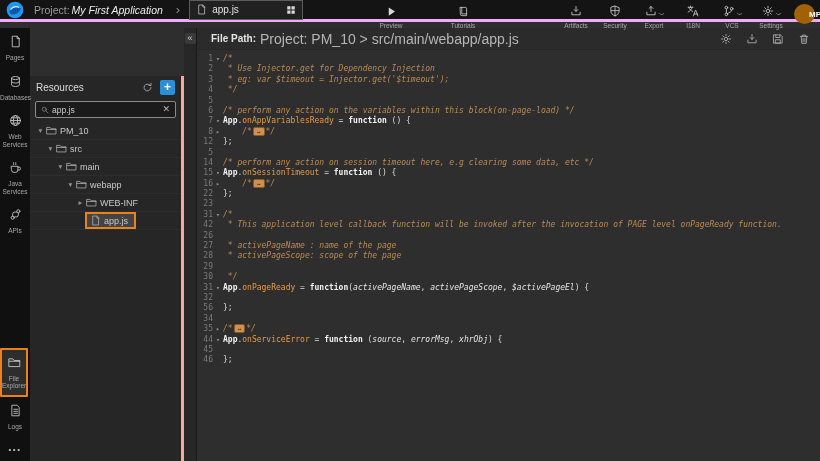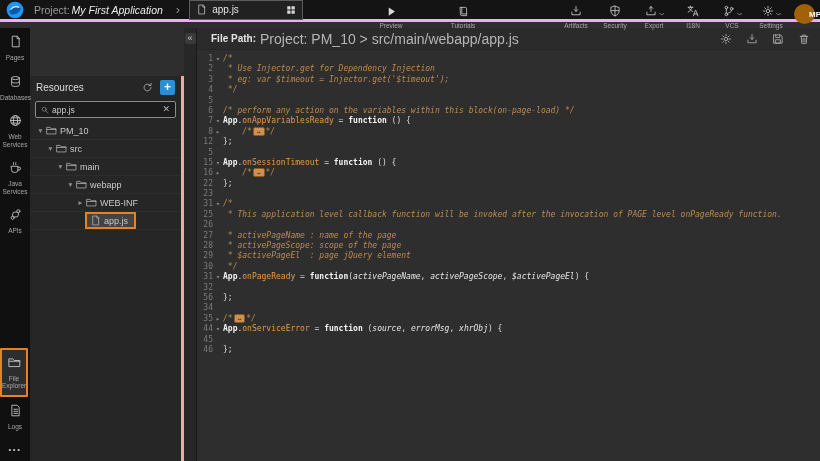--- a/index.html
+++ b/index.html
@@ -360,30 +360,31 @@
       <div class="code-line"><span class="ln">1</span><span class="fold-col">▾</span><span class="code"><span class="tok-c">/*</span></span></div>
       <div class="code-line"><span class="ln">2</span><span class="fold-col"></span><span class="code"><span class="tok-c"> * Use Injector.get for Dependency Injection</span></span></div>
       <div class="code-line"><span class="ln">3</span><span class="fold-col"></span><span class="code"><span class="tok-c"> * eg: var $timeout = Injector.get('$timeout');</span></span></div>
       <div class="code-line"><span class="ln">4</span><span class="fold-col"></span><span class="code"><span class="tok-c"> */</span></span></div>
       <div class="code-line"><span class="ln">5</span><span class="fold-col"></span><span class="code"></span></div>
       <div class="code-line"><span class="ln">6</span><span class="fold-col"></span><span class="code"><span class="tok-c">/* perform any action on the variables within this block(on-page-load) */</span></span></div>
       <div class="code-line"><span class="ln">7</span><span class="fold-col">▾</span><span class="code"><span class="tok-b">App</span><span class="tok-p">.</span><span class="tok-o">onAppVariablesReady</span><span class="tok-p"> = </span><span class="tok-k">function</span><span class="tok-p"> () {</span></span></div>
       <div class="code-line"><span class="ln">8</span><span class="fold-col">▸</span><span class="code"><span class="tok-p">    </span><span class="tok-c">/*</span><span class="fold-widget">↔</span><span class="tok-c">*/</span></span></div>
       <div class="code-line"><span class="ln">12</span><span class="fold-col"></span><span class="code"><span class="tok-p">};</span></span></div>
       <div class="code-line"><span class="ln">5</span><span class="fold-col"></span><span class="code"></span></div>
+      <div class="code-line"><span class="ln">14</span><span class="fold-col"></span><span class="code"><span class="tok-c">/* perform any action on session timeout here, e.g clearing some data, etc */</span></span></div>
       <div class="code-line"><span class="ln">15</span><span class="fold-col">▾</span><span class="code"><span class="tok-b">App</span><span class="tok-p">.</span><span class="tok-o">onSessionTimeout</span><span class="tok-p"> = </span><span class="tok-k">function</span><span class="tok-p"> () {</span></span></div>
       <div class="code-line"><span class="ln">16</span><span class="fold-col">▸</span><span class="code"><span class="tok-p">    </span><span class="tok-c">/*</span><span class="fold-widget">↔</span><span class="tok-c">*/</span></span></div>
       <div class="code-line"><span class="ln">22</span><span class="fold-col"></span><span class="code"><span class="tok-p">};</span></span></div>
       <div class="code-line"><span class="ln">23</span><span class="fold-col"></span><span class="code"></span></div>
       <div class="code-line"><span class="ln">31</span><span class="fold-col">▾</span><span class="code"><span class="tok-c">/*</span></span></div>
-      <div class="code-line"><span class="ln">25</span><span class="fold-col"></span><span class="code"><span class="tok-c"> * This application level callback function will be invoked after the invocation of PAGE level onPageReady function.</span></span></div>
+      <div class="code-line"><span class="ln">42</span><span class="fold-col"></span><span class="code"><span class="tok-c"> * This application level callback function will be invoked after the invocation of PAGE level onPageReady function.</span></span></div>
       <div class="code-line"><span class="ln">26</span><span class="fold-col"></span></div>
       <div class="code-line"><span class="ln">27</span><span class="fold-col"></span><span class="code"><span class="tok-c"> * activePageName : name of the page</span></span></div>
       <div class="code-line"><span class="ln">28</span><span class="fold-col"></span><span class="code"><span class="tok-c"> * activePageScope: scope of the page</span></span></div>
-      <div class="code-line"><span class="ln">29</span><span class="fold-col"></span><span class="code"><span class="tok-c"> * $activePageEl  : page jQuery element</span></span></div>
+      <div class="code-line"><span class="ln">29</span><span class="fold-col"></span></div>
       <div class="code-line"><span class="ln">30</span><span class="fold-col"></span><span class="code"><span class="tok-c"> */</span></span></div>
       <div class="code-line"><span class="ln">31</span><span class="fold-col">▾</span><span class="code"><span class="tok-b">App</span><span class="tok-p">.</span><span class="tok-o">onPageReady</span><span class="tok-p"> = </span><span class="tok-k">function</span><span class="tok-p">(</span><span class="tok-i">activePageName</span><span class="tok-p">, </span><span class="tok-i">activePageScope</span><span class="tok-p">, </span><span class="tok-i">$activePageEl</span><span class="tok-p">) {</span></span></div>
       <div class="code-line"><span class="ln">32</span><span class="fold-col"></span><span class="code"></span></div>
       <div class="code-line"><span class="ln">56</span><span class="fold-col"></span><span class="code"><span class="tok-p">};</span></span></div>
       <div class="code-line"><span class="ln">34</span><span class="fold-col"></span><span class="code"></span></div>
       <div class="code-line"><span class="ln">35</span><span class="fold-col">▸</span><span class="code"><span class="tok-c">/*</span><span class="fold-widget">↔</span><span class="tok-c">*/</span></span></div>
       <div class="code-line"><span class="ln">44</span><span class="fold-col">▾</span><span class="code"><span class="tok-b">App</span><span class="tok-p">.</span><span class="tok-o">onServiceError</span><span class="tok-p"> = </span><span class="tok-k">function</span><span class="tok-p"> (</span><span class="tok-i">source</span><span class="tok-p">, </span><span class="tok-i">errorMsg</span><span class="tok-p">, </span><span class="tok-i">xhrObj</span><span class="tok-p">) {</span></span></div>
       <div class="code-line"><span class="ln">45</span><span class="fold-col"></span><span class="code"></span></div>
       <div class="code-line"><span class="ln">46</span><span class="fold-col"></span><span class="code"><span class="tok-p">};</span></span></div>
     </main>

